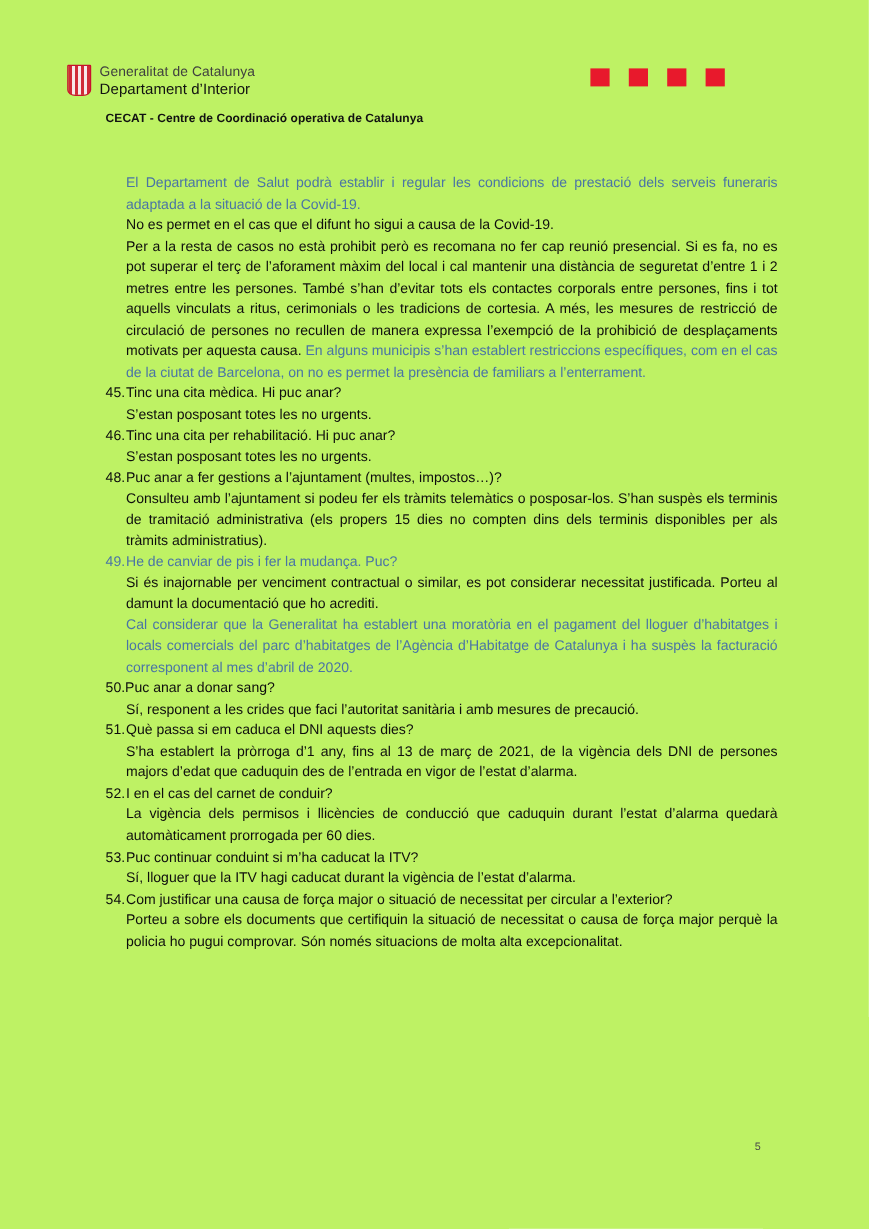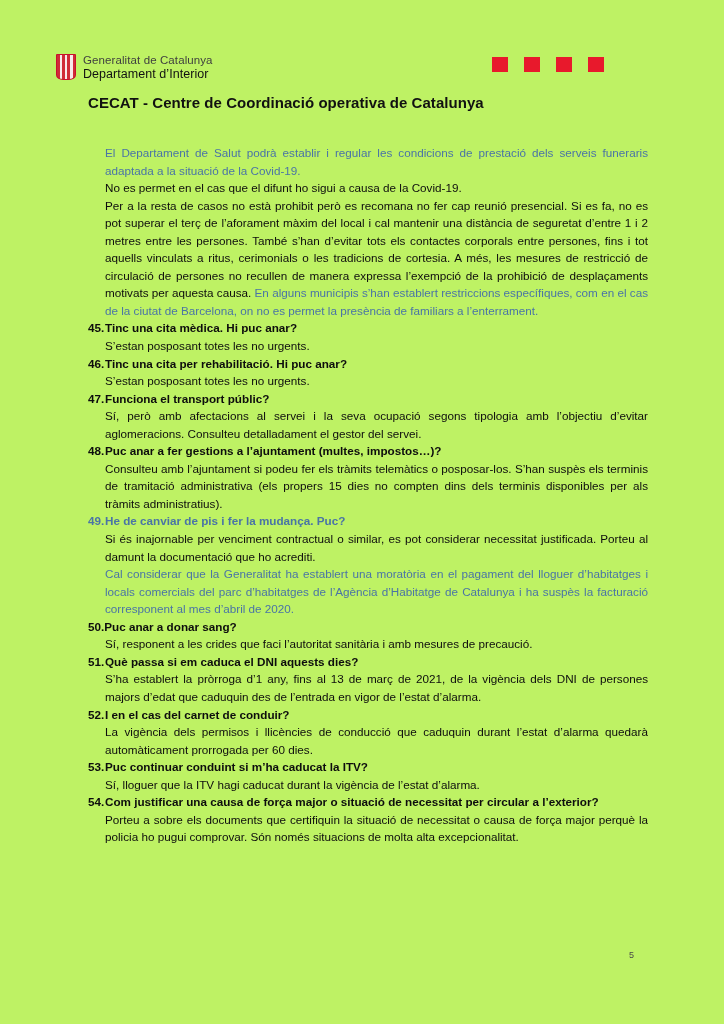--- a/index.html
+++ b/index.html
@@ -86,21 +86,21 @@
   .pc-sq {
     width: 16px;
     height: 15px;
     background: #e8192c;
   }
 
   .cecat-line {
     position: absolute;
     top: 94px;
     left: 88px;
-    font-size: 15px;
+    font-size: 10px;
     font-weight: bold;
     color: #111111;
     letter-spacing: 0.05px;
   }
 
   
   .content {
     position: absolute;
     top: 144px;
     left: 88px;
@@ -115,21 +115,21 @@
     padding-left: 17px;
   }
   .blue { color: #4a74a6; }
   .black { color: #0d0d0d; }
 
   .qa-item {
     margin: 0;
   }
   .q {
     margin: 0;
-    font-weight: bold;
+    font-weight: normal;
     font-size: 11.7px;
     line-height: 1.50;
     display: flex;
     align-items: flex-start;
     gap: 0;
   }
   .q-num {
     display: inline-block;
     min-width: 17px;
     flex: 0 0 auto;
@@ -201,27 +201,20 @@
         </div>
         <div class="qa-item">
           <div class="q black">
             <span class="q-num">46.</span>
             <span class="q-text">Tinc una cita per rehabilitació. Hi puc anar?</span>
           </div>
           <p class="a black">S’estan posposant totes les no urgents.</p>
         </div>
         <div class="qa-item">
           <div class="q black">
-            <span class="q-num">47.</span>
-            <span class="q-text">Funciona el transport públic?</span>
-          </div>
-          <p class="a black">Sí, però amb afectacions al servei i la seva ocupació segons tipologia amb l’objectiu d’evitar aglomeracions. Consulteu detalladament el gestor del servei.</p>
-        </div>
-        <div class="qa-item">
-          <div class="q black">
             <span class="q-num">48.</span>
             <span class="q-text">Puc anar a fer gestions a l’ajuntament (multes, impostos…)?</span>
           </div>
           <p class="a black">Consulteu amb l’ajuntament si podeu fer els tràmits telemàtics o posposar-los. S’han suspès els terminis de tramitació administrativa (els propers 15 dies no compten dins dels terminis disponibles per als tràmits administratius).</p>
         </div>
         <div class="qa-item">
           <div class="q blue">
             <span class="q-num">49.</span>
             <span class="q-text">He de canviar de pis i fer la mudança. Puc?</span>
           </div>

